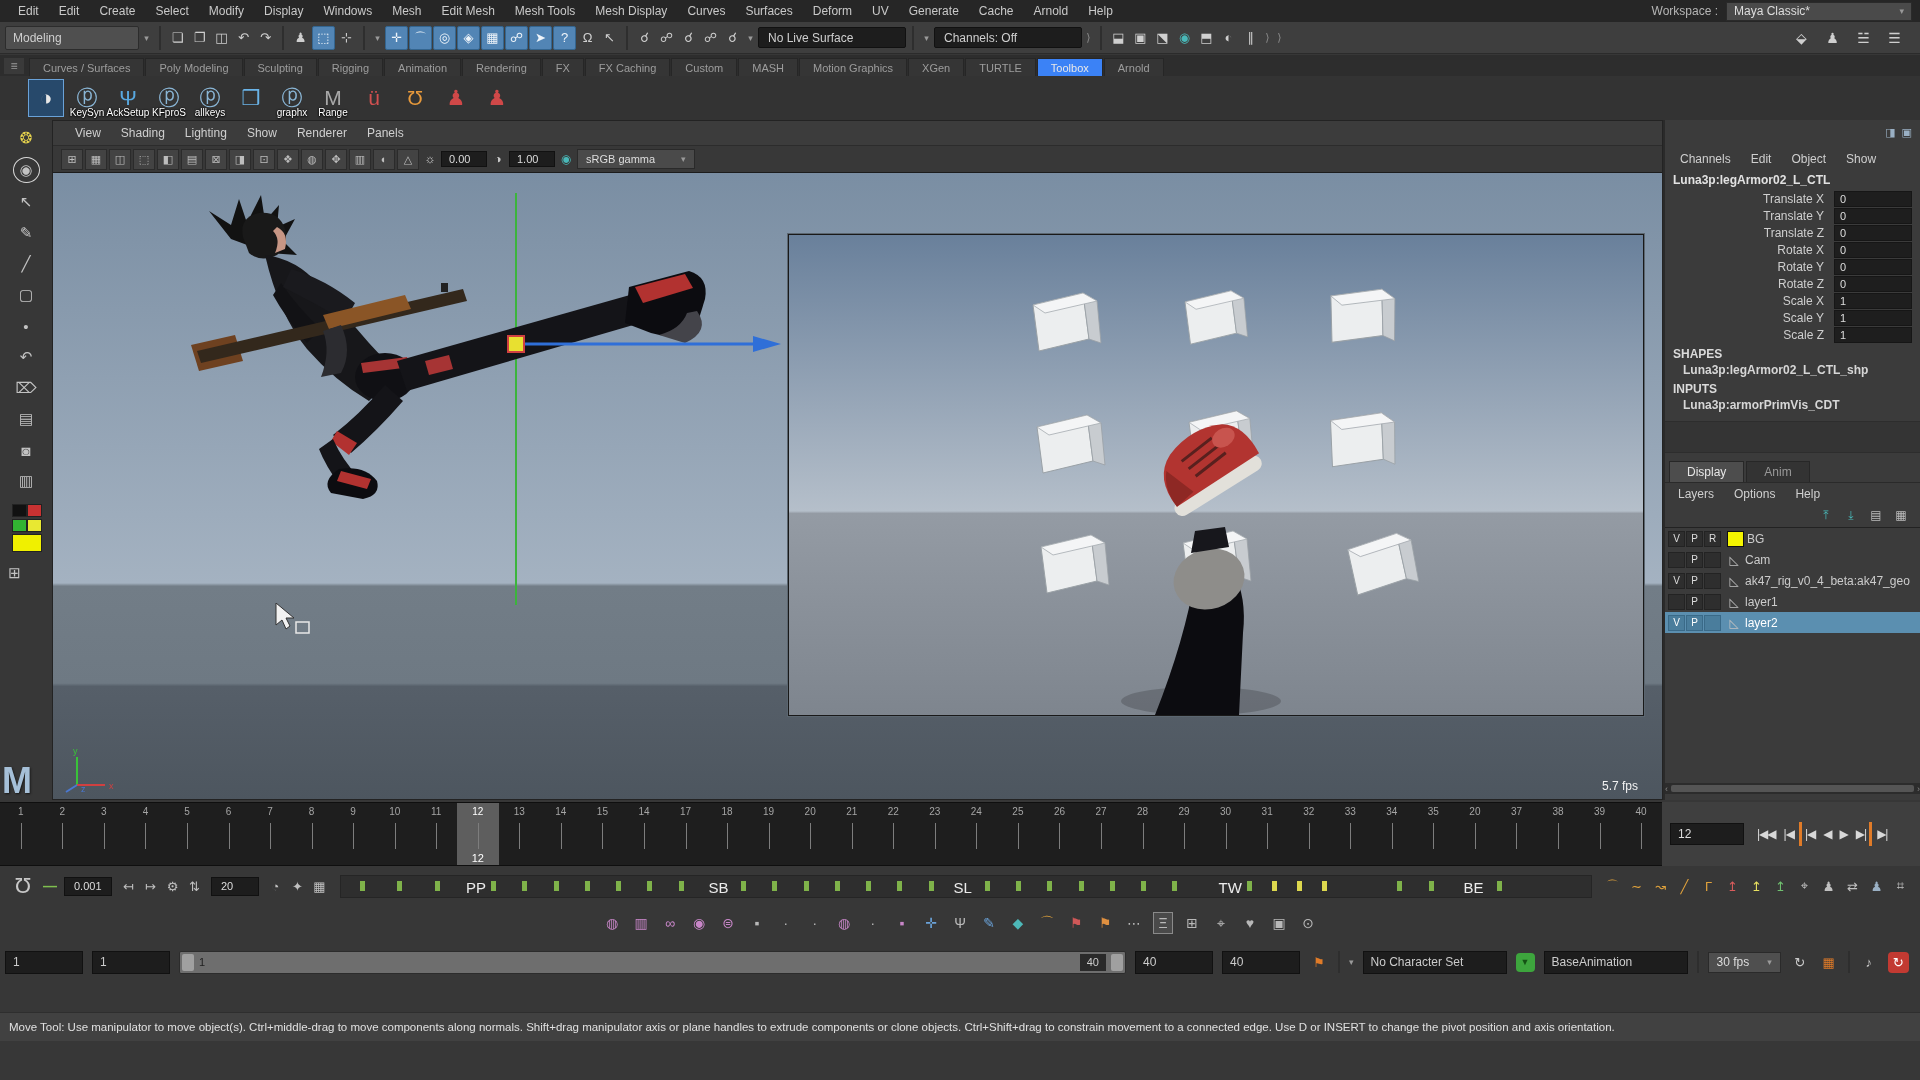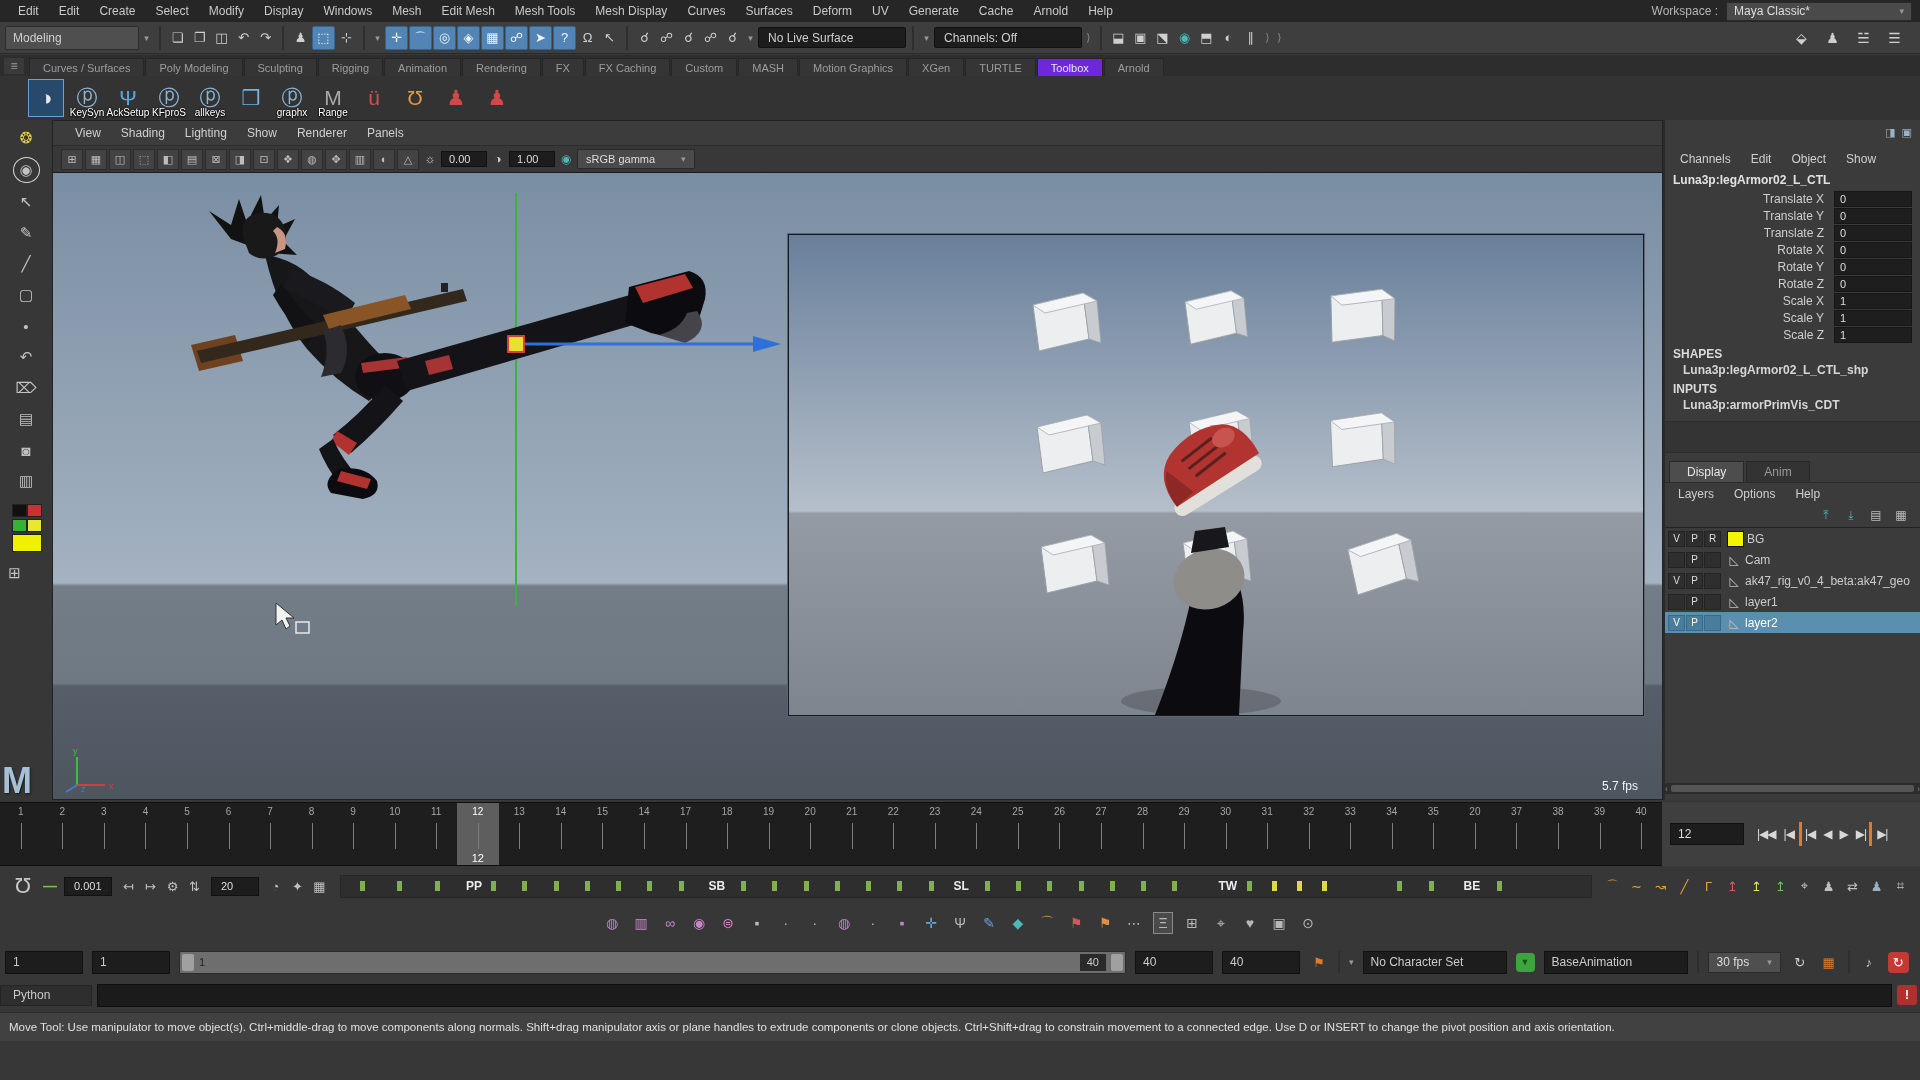--- a/index.html
+++ b/index.html
@@ -19,21 +19,21 @@
   .sl-it.div{min-width:2px;width:2px;height:24px;background:#2e2e2e;margin:0 5px;border-radius:0}
   .sl-it.field{background:#1d1d1d;border:1px solid #111;min-width:128px;height:19px;justify-content:flex-start;padding:0 9px;font-size:12px}
   .sl-it.caret{min-width:13px;color:#9a9a9a;font-size:9px}
   .sl-it.arrow{min-width:11px;color:#8a8a8a;font-size:11px}
   .sl-right{margin-left:auto;display:flex;gap:10px;padding-right:10px}
   .sl-right .sl-it{font-size:14px}
   
   .shelftabs{position:absolute;top:55px;left:0;right:0;height:21px;background:#2d2d2d;display:flex;align-items:flex-end;padding-left:4px;gap:1px}
   .shelfmenu{width:20px;height:16px;display:flex;align-items:center;justify-content:center;color:#9a9a9a;background:#3a3a3a;margin:0 4px 2px 0}
   .tab{padding:3px 13px 2px;font-size:11px;color:#9d9d9d;background:#353535;border:1px solid #262626;border-bottom:none;white-space:nowrap}
-  .tab.active{background:#6d28d9;color:#e8e8e8}
+  .tab.active{background:#3b82f6;color:#e8e8e8}
   .shelfrow{position:absolute;top:76px;left:0;right:0;height:44px;background:#333;display:flex;align-items:center;gap:5px;padding-left:28px}
   .shelf-item{width:36px;height:38px;position:relative;display:flex;align-items:center;justify-content:center;font-size:21px;color:#b9b9b9}
   .shelf-item.active{background:#274push;background:#27496b;border:1px solid #6aa2d8;box-sizing:border-box}
   .shelf-label{position:absolute;bottom:-1px;left:-4px;right:-4px;text-align:center;font-size:10px;color:#fff;text-shadow:0 1px 2px #000,0 0 2px #000}
   
   .main{position:absolute;top:120px;left:0;right:0;height:680px;display:flex}
   .toolbox{width:52px;background:#373737;display:flex;flex-direction:column;align-items:center;padding-top:6px;gap:7px;flex:none}
   .tool{width:25px;height:24px;display:flex;align-items:center;justify-content:center;font-size:15px;color:#c2c2c2}
   .tool.active{border:1px solid #d8d8d8;border-radius:50%}
   .swatchgrid{display:grid;grid-template-columns:13px 13px;gap:2px;margin-top:4px}
@@ -104,21 +104,21 @@
   .pb.keyb{border-left:3px solid #e07b28}
   .pb.keyf{border-right:3px solid #e07b28}
   
   .animstrip{position:absolute;top:870px;left:0;right:0;height:32px;display:flex;align-items:center;gap:7px;padding:0 10px;box-sizing:border-box}
   .as-logo{font-size:22px;color:#c8c8c8;width:26px;text-align:center}
   .as-dash{color:#7fbf4f;font-weight:bold;font-size:14px}
   .as-field{background:#1d1d1d;border:1px solid #111;height:17px;display:flex;align-items:center;padding:0 9px;font-size:11px;color:#ddd;min-width:28px}
   .as-icon{width:19px;text-align:center;color:#c0c0c0;font-size:13px}
   .strip{flex:1;position:relative;height:21px;background:#2e2e2e;border:1px solid #252525;margin:0 4px}
   .tick{position:absolute;top:5px;width:5px;height:10px;background:#7fb24a}
-  .mark{position:absolute;top:3px;font-size:12px;color:#ececec;font-weight:bold}
+  .mark{position:absolute;top:3px;font-size:15px;color:#ececec;font-weight:normal}
   .as-right{display:flex;gap:5px;align-items:center}
   .iconrow2{position:absolute;top:906px;left:0;right:0;height:34px;display:flex;align-items:center;justify-content:center;gap:9px}
   .ir2-icon{min-width:20px;height:22px;display:flex;align-items:center;justify-content:center;color:#b8b8b8;font-size:14px}
   .ir2-icon.active{border:1px solid #8a8a8a;background:#4a4a4a;box-sizing:border-box}
   
   .rangerow{position:absolute;top:946px;left:0;right:0;height:32px;display:flex;align-items:center;gap:9px;padding:0 5px;box-sizing:border-box}
   .rr-field{width:62px;height:21px;background:#1d1d1d;border:1px solid #111;color:#ccc;display:flex;align-items:center;padding:0 7px;font-size:12px}
   .rr-slider{width:945px;height:21px;background:#6e6e6e;border:1px solid #2c2c2c;display:flex;align-items:center;border-radius:2px}
   .rr-handle{width:12px;height:17px;background:#a0a0a0;margin:0 2px;border-radius:2px}
   .rr-start{color:#1e1e1e;font-size:11px;margin-left:3px}
@@ -905,24 +905,19 @@
       <span>30 fps</span>
       <span class="rr-caret">▾</span>
     </span>
     <span class="rr-icon">↻</span>
     <span class="rr-icon" style="color:#e07b28">▦</span>
     <span class="rr-div"></span>
     <span class="rr-icon">♪</span>
     <span class="autokey">↻</span>
   </div>
 
-  <div class="cmdline">
-    <span class="cmd-label">Python</span>
-    <div class="cmd-input"></div>
-    <span class="cmd-error">!</span>
-  </div>
 
   <div class="helpline">
     <span>Move Tool: Use manipulator to move object(s). Ctrl+middle-drag to move components along normals. Shift+drag manipulator axis or plane handles to extrude components or clone objects. Ctrl+Shift+drag to constrain movement to a connected edge. Use D or INSERT to change the pivot position and axis orientation.</span>
   </div>
 
   <span class="mlogo">M</span>
 </div>
 
 </body></html>

